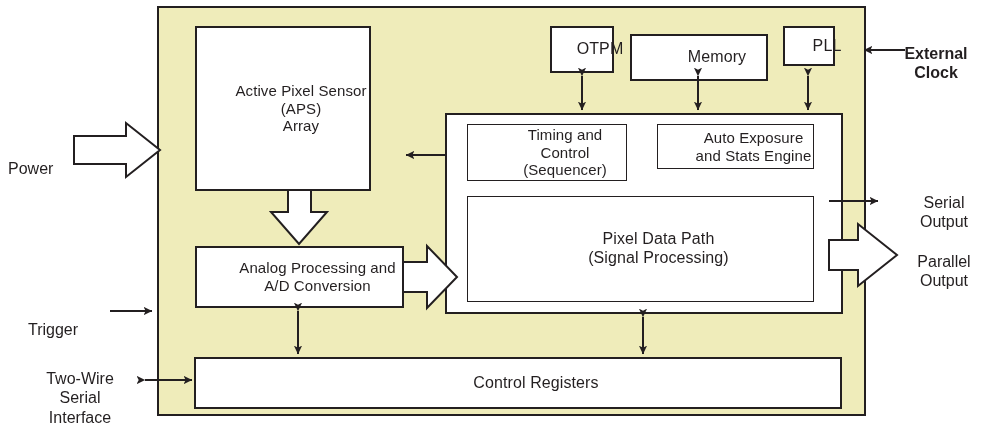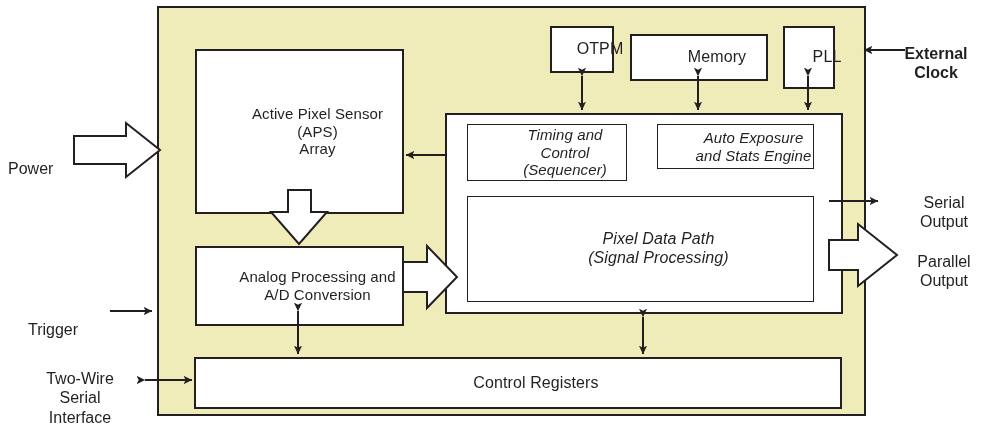--- a/index.html
+++ b/index.html
@@ -24,21 +24,21 @@
     background:#ffffff;
     border:2px solid #231f20;
     box-sizing:border-box;
     display:flex;align-items:center;justify-content:center;
     text-align:center;
     line-height:1.18;
     font-size:15px;
     letter-spacing:.1px;
     padding-left:36px;
   }
-  .box.thin{border-width:1.5px;font-style:italic;}
+  .box.thin{border-width:1.5px;}
   .panel{
     position:absolute;
     background:#ffffff;
     border:2px solid #231f20;
     box-sizing:border-box;
   }
 
   
   .lbl{
     position:absolute;
@@ -52,56 +52,56 @@
 
   svg.ov{position:absolute;left:0;top:0;width:996px;height:432px;overflow:visible;pointer-events:none;}
 </style>
 </head>
 <body>
 
 <div id="stage">
 
   <div class="chip" style="left:157px;top:6px;width:709px;height:410px;"></div>
 
-  <div class="box" style="left:195px;top:26px;width:209px;height:165px;margin-top:23px;">
+  <div class="box" style="left:195px;top:26px;width:176px;height:165px;">
     <span style="white-space: pre-line;">Active Pixel Sensor
 (APS)
 Array</span>
   </div>
 
   <div class="box" style="left:550px;top:26px;width:64px;height:47px;font-size:16px;">
     <span style="white-space: pre-line;">OTPM</span>
   </div>
 
   <div class="box" style="left:630px;top:26px;width:138px;height:47px;font-size:16px;margin-top:8px;">
     <span style="white-space: pre-line;">Memory</span>
   </div>
 
-  <div class="box" style="left:783px;top:26px;width:52px;height:63px;font-size:16px;">
+  <div class="box" style="left:783px;top:26px;width:52px;height:40px;font-size:16px;">
     <span style="white-space: pre-line;">PLL</span>
   </div>
 
   <div class="panel" style="left:445px;top:113px;width:398px;height:201px;"></div>
 
   <div class="box thin" style="left:467px;top:124px;width:160px;height:57px;">
     <span style="white-space: pre-line;">Timing and Control
 (Sequencer)</span>
   </div>
 
   <div class="box thin" style="left:657px;top:124px;width:157px;height:45px;">
     <span style="white-space: pre-line;">Auto Exposure
 and Stats Engine</span>
   </div>
 
   <div class="box thin" style="left:467px;top:196px;width:347px;height:106px;font-size:16px;">
     <span style="white-space: pre-line;">Pixel Data Path
 (Signal Processing)</span>
   </div>
 
-  <div class="box" style="left:195px;top:246px;width:209px;height:80px;">
+  <div class="box" style="left:195px;top:246px;width:209px;height:62px;">
     <span style="white-space: pre-line;">Analog Processing and
 A/D Conversion</span>
   </div>
 
   <div class="box" style="left:194px;top:357px;width:648px;height:52px;font-size:16px;">
     <span style="white-space: pre-line;">Control Registers</span>
   </div>
 
   <svg class="ov" viewBox="0 0 996 432">
     <defs>

